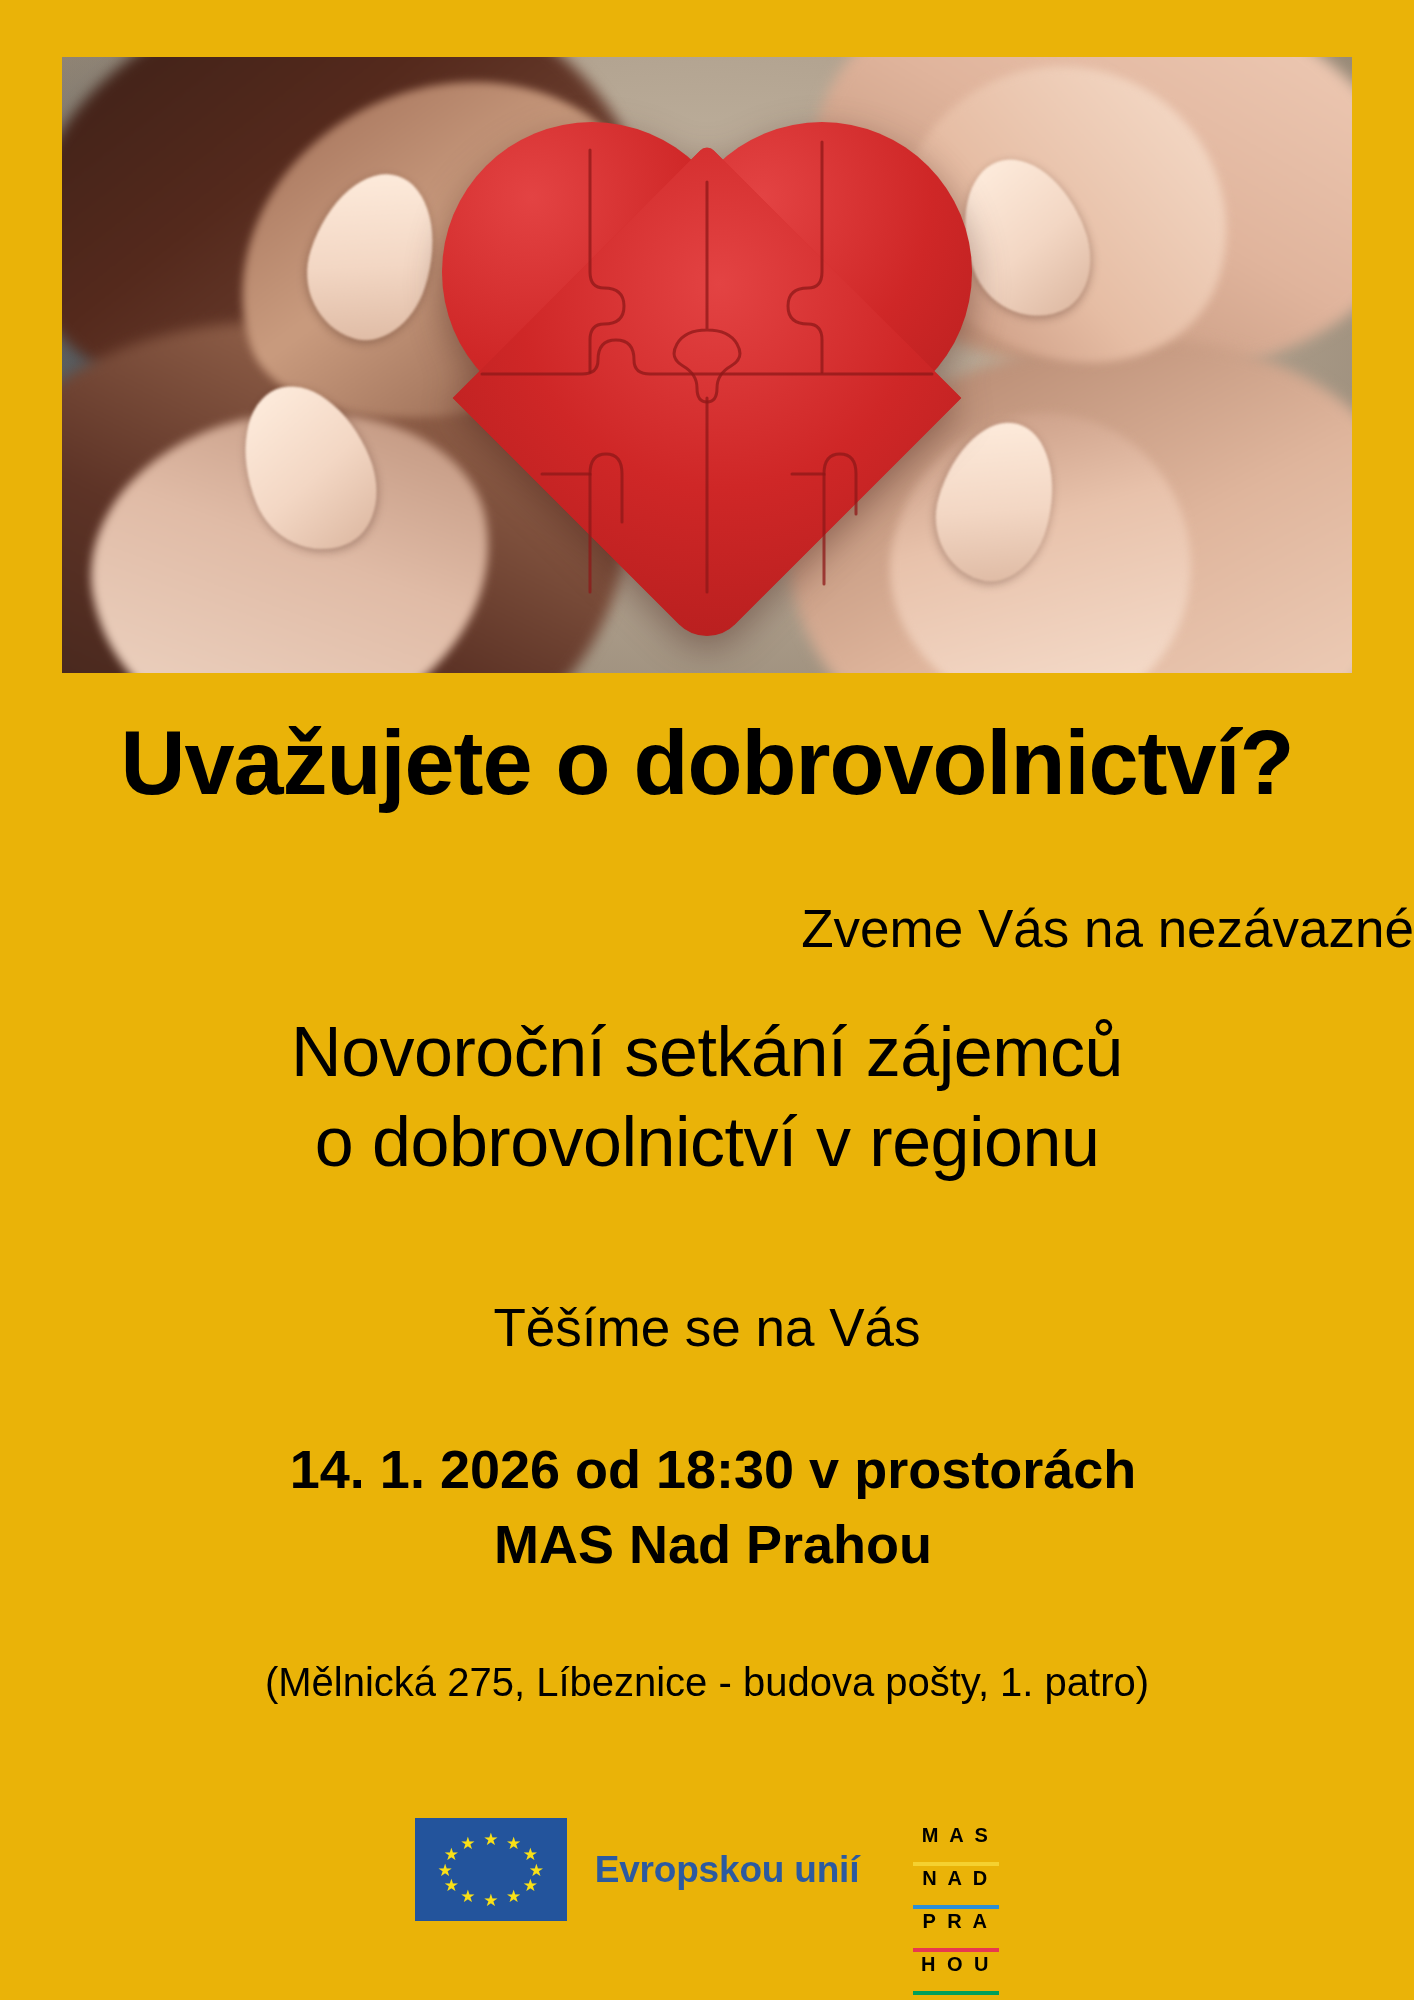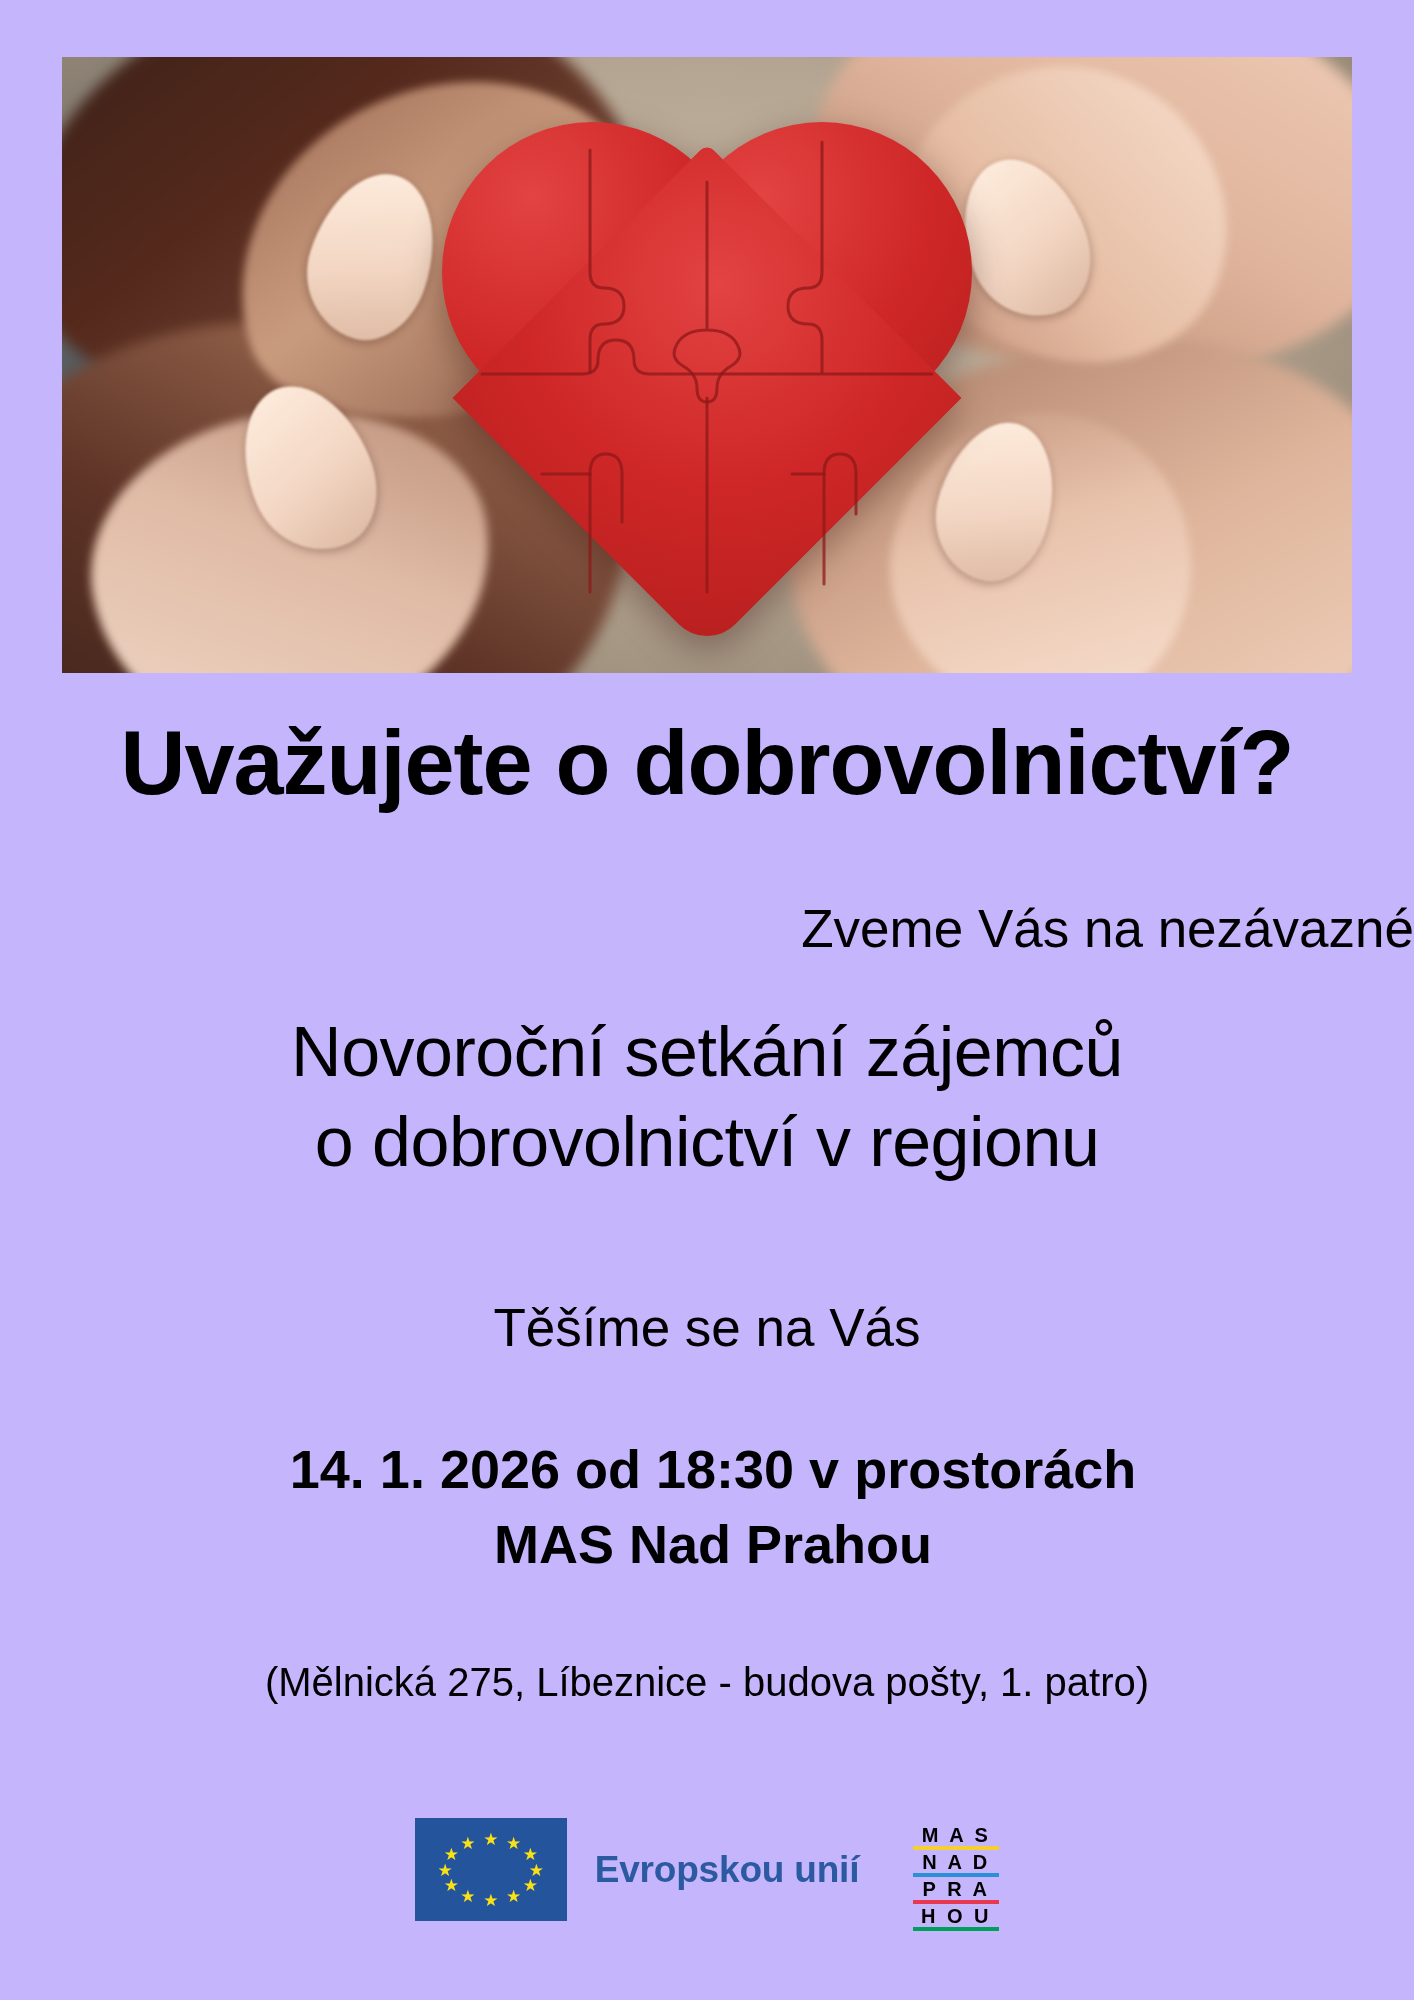--- a/index.html
+++ b/index.html
@@ -13,21 +13,21 @@
     height: 2000px;
     overflow: hidden;
     font-family: "Liberation Sans", "DejaVu Sans", sans-serif;
     color: #000000;
     position: relative;
   }
 
   .poster {
     position: absolute;
     inset: 0;
-    background: #c4b5fd;
+    background: #eab308;
   }
 
   
   .hero {
     position: absolute;
     left: 62px;
     top: 57px;
     width: 1290px;
     height: 616px;
     overflow: hidden;
@@ -244,21 +244,21 @@
     margin-top: 5px;
     display: flex;
     flex-direction: column;
     width: 86px;
   }
   .mas-row {
     font-size: 20px;
     font-weight: 700;
     letter-spacing: 3px;
     line-height: 1.0;
-    padding: 2px 0 1px 0;
+    padding: 2px 0 17px 0;
     text-align: center;
     color: #000;
   }
   .mas-rule { height: 4px; width: 100%; }
 </style>
 </head>
 <body>
 
 <div class="poster">
 

